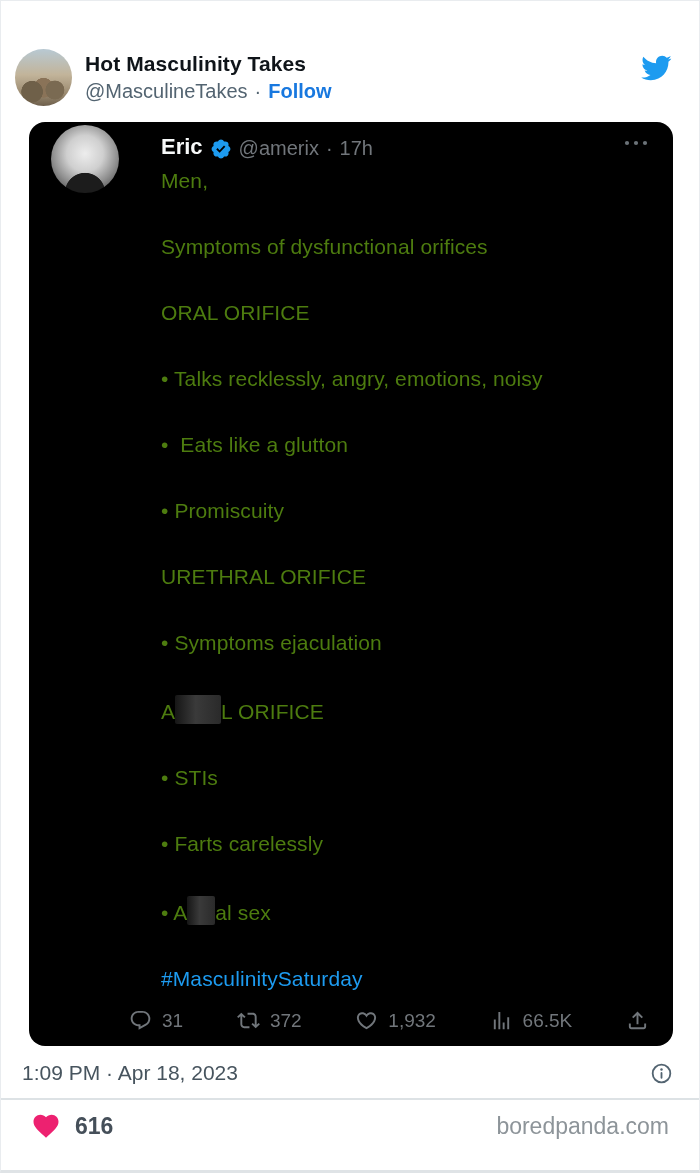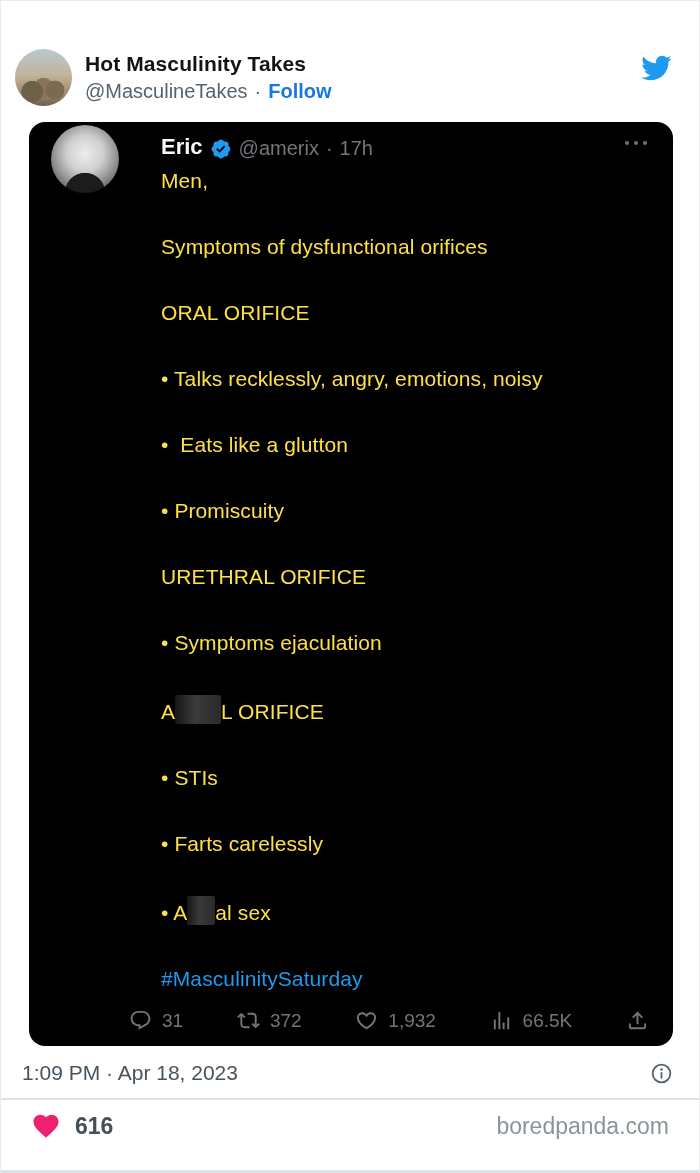--- a/index.html
+++ b/index.html
@@ -85,21 +85,21 @@
     padding-top: 2px;
   }
   .tweet-name { font-size: 22px; font-weight: 700; color: #f7f9f9; }
   .badge { width: 22px; height: 22px; color: #1d9bf0; flex: 0 0 auto; }
   .tweet-handle, .tweet-dot, .tweet-time { font-size: 20px; color: #71767b; }
 
   .tweet-body { margin-top: 7px; }
   .tweet-p {
     font-size: 21px;
     line-height: 27px;
-    color: #fde047;
+    color: #4d7c0f;
     margin: 0 0 39px 0;
     white-space: pre-wrap;
     letter-spacing: .1px;
   }
   .tweet-p.hashtag { color: #1d9bf0; margin-bottom: 0; cursor: pointer; }
   .censor {
     display: inline-block;
     height: 29px;
     background: linear-gradient(90deg, #161616, #3a3a3a 45%, #2a2a2a);
     border-radius: 2px;

